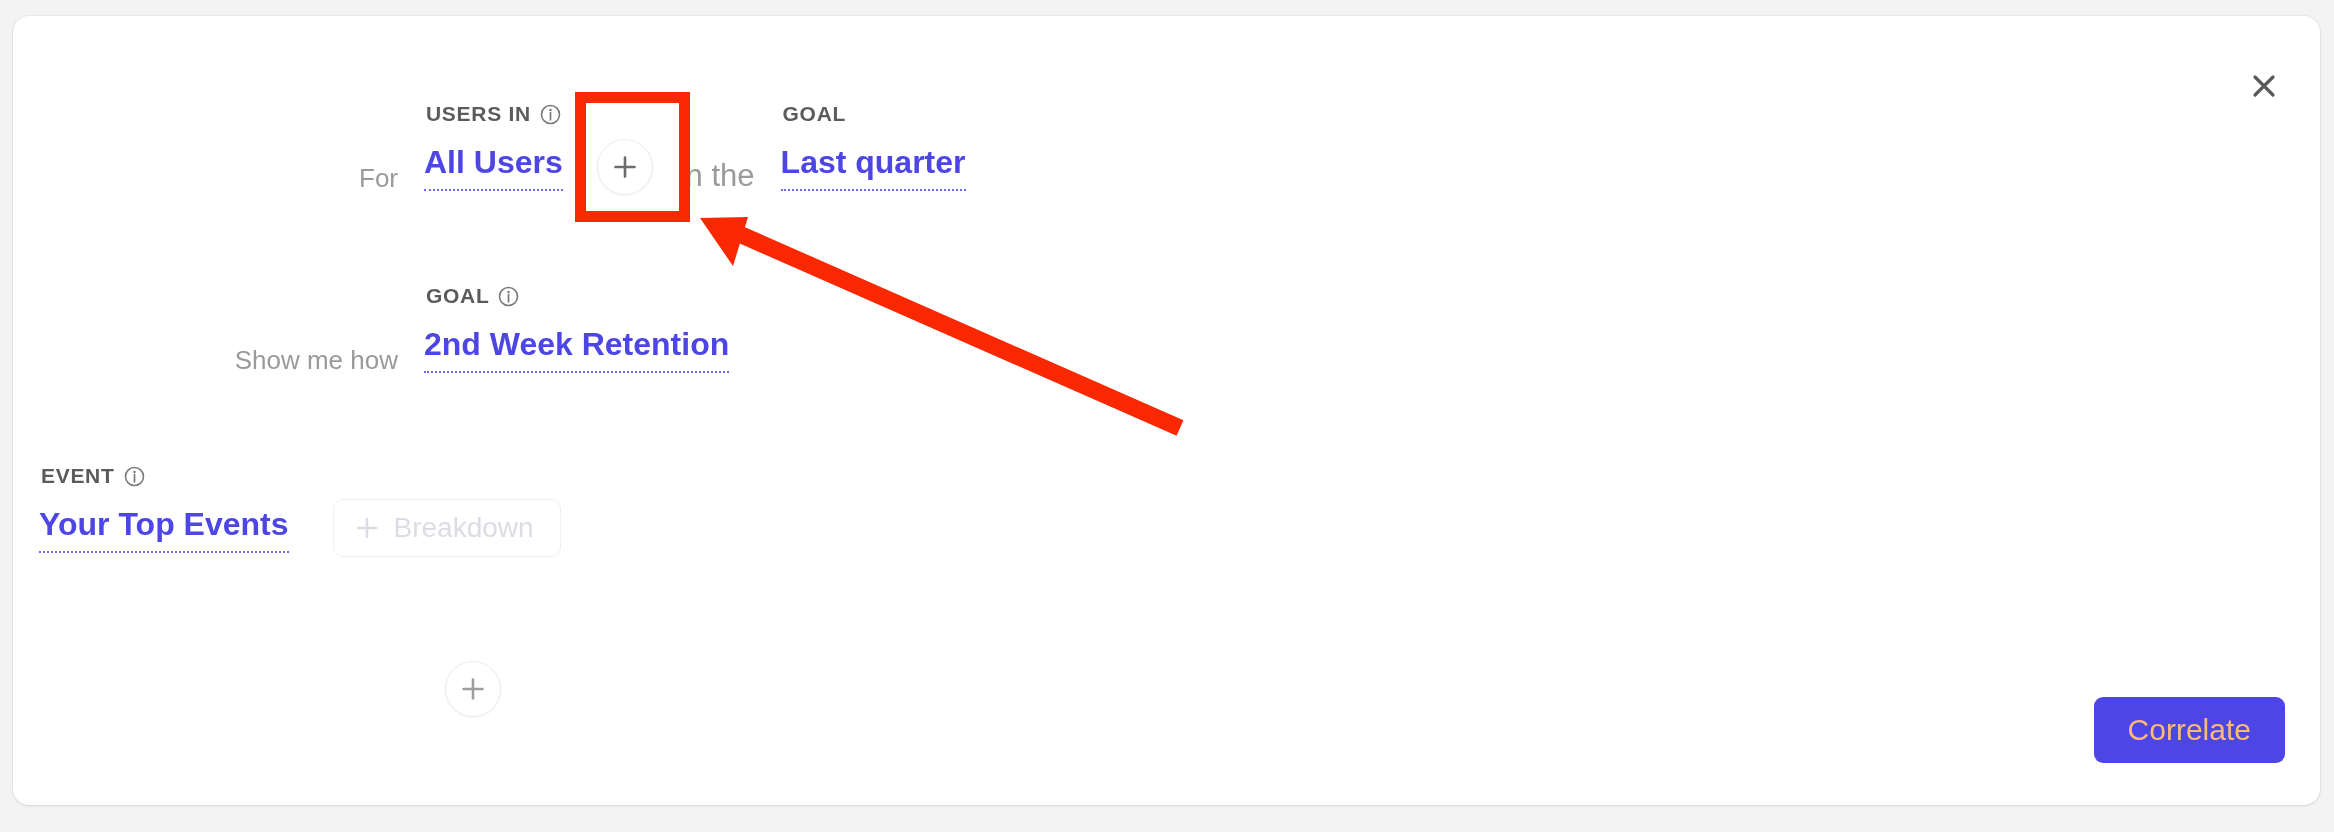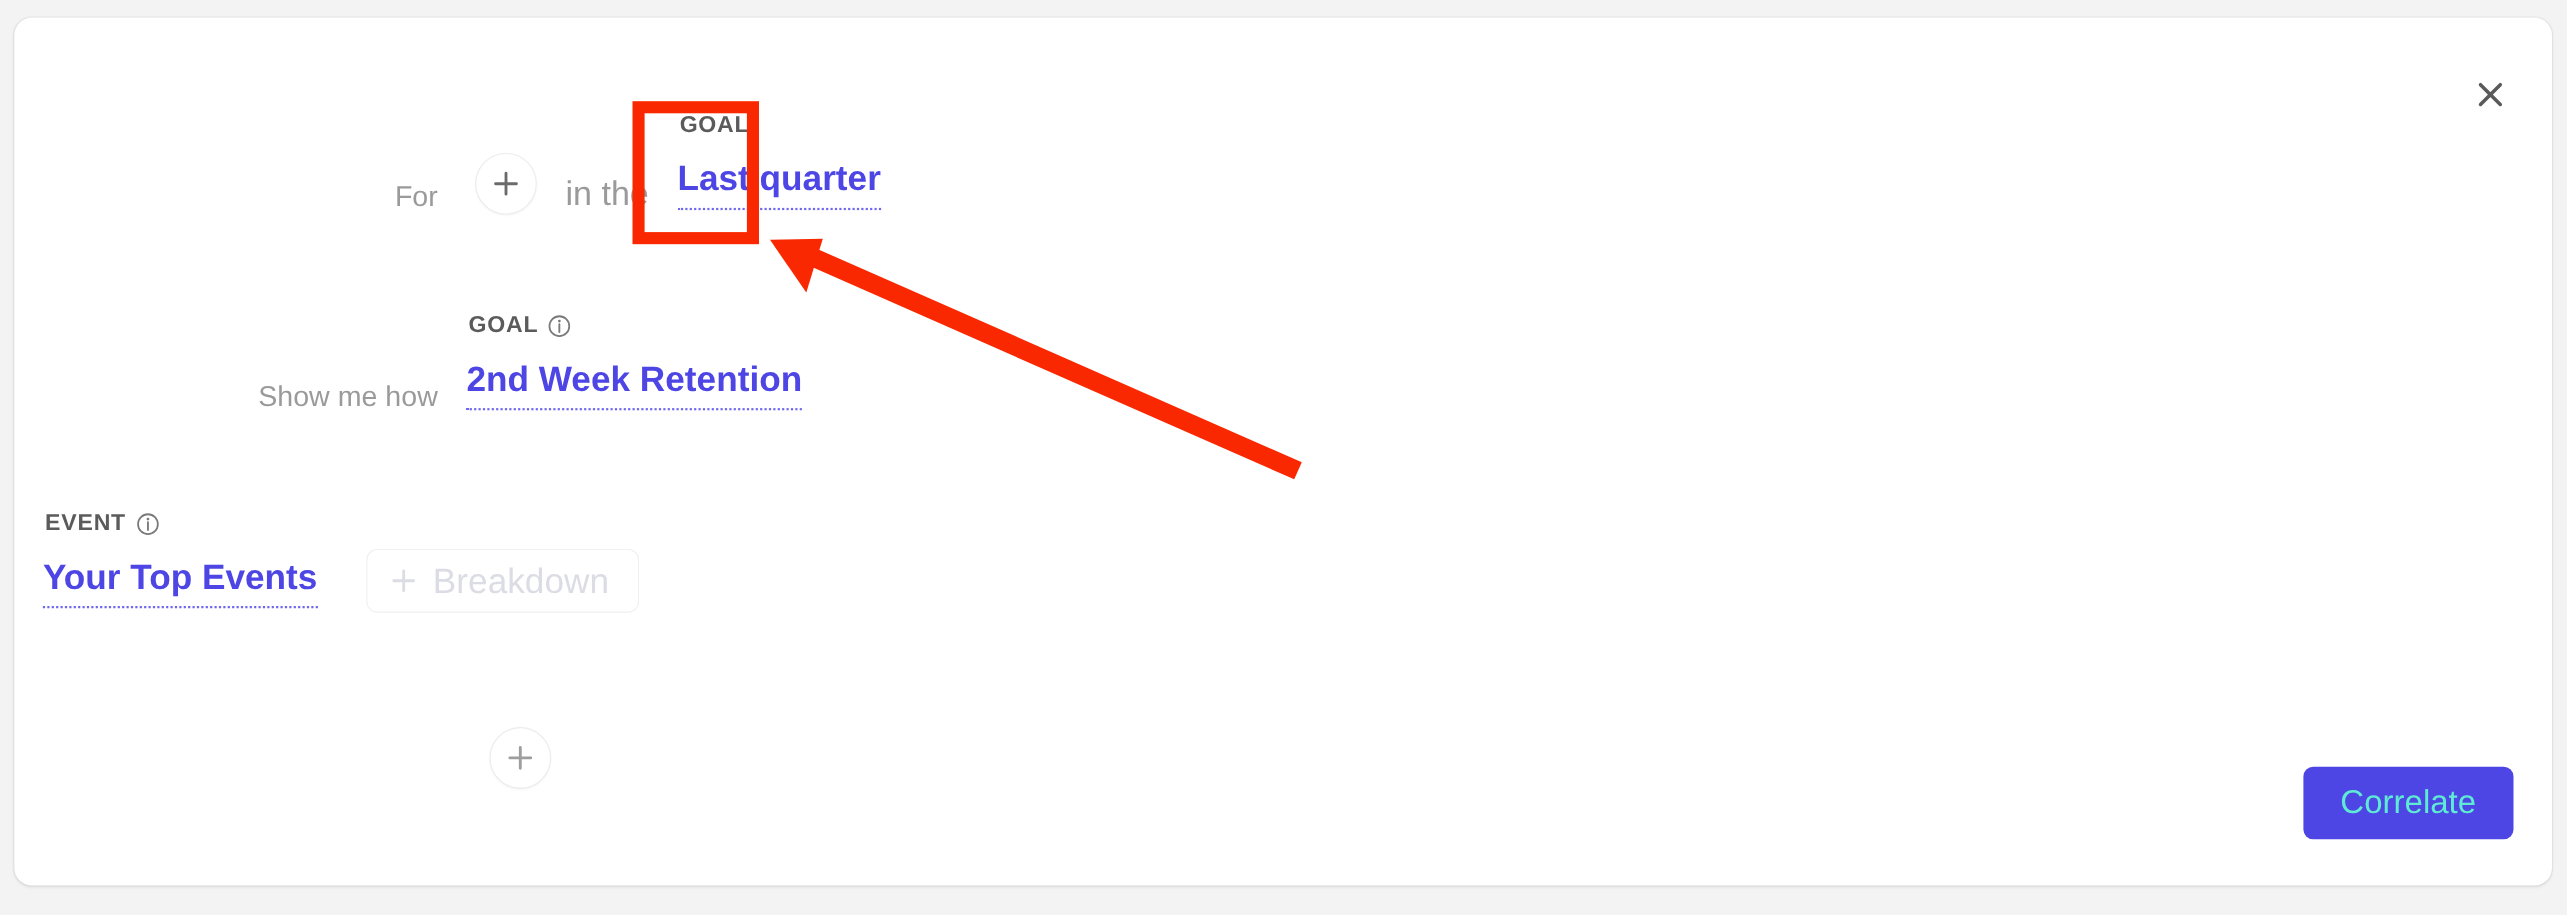--- a/index.html
+++ b/index.html
@@ -147,33 +147,33 @@
     border-radius: 10px;
     border: 1.5px solid #f0f0f3;
     background: #ffffff;
     display: inline-flex;
     align-items: center;
     gap: 14px;
     cursor: pointer;
     box-sizing: border-box;
   }
   #breakdown-btn .bd-label {
-    font-size: 32px;
+    font-size: 28px;
     color: #dcdce4;
     white-space: nowrap;
   }
   #breakdown-btn svg { display: block; }
 
   
   #correlate-btn {
     position: absolute;
     right: 35px;
     bottom: 42px;
     background: #4d46e4;
-    color: #5eead4;
+    color: #fdba74;
     font-size: 30px;
     border: none;
     border-radius: 9px;
     padding: 18px 34px;
     cursor: pointer;
     font-family: "Liberation Sans", sans-serif;
     line-height: 1;
   }
 
   
@@ -205,20 +205,33 @@
         <path d="M6 6 L24 24 M24 6 L6 24" stroke="#5a5a5a" stroke-width="3.2" stroke-linecap="round" fill="none"></path>
       </svg>
     </span>
   </button>
 
   <div class="rows">
 
     <div class="qrow" style="left:0; top:115px;">
       <div class="prefix" style="width:385px;">For</div>
 
+      <div class="field">
+        <div class="field-head">
+          <span class="field-label">USERS IN</span>
+          <span class="info-icon">
+            <svg width="21" height="21" viewBox="0 0 21 21">
+              <circle cx="10.5" cy="10.5" r="9" fill="none" stroke="#7a7a7a" stroke-width="1.6"></circle>
+              <circle cx="10.5" cy="5.9" r="1.25" fill="#7a7a7a"></circle>
+              <path d="M10.5 8.6 v7.2" stroke="#7a7a7a" stroke-width="1.7" stroke-linecap="round"></path>
+            </svg>
+          </span>
+        </div>
+        <span class="field-value">All Users</span>
+      </div>
 
       <button id="add-cohort-btn" class="circle-plus">
         <span>
           <svg width="26" height="26" viewBox="0 0 26 26">
             <path d="M13 3.5 v19 M3.5 13 h19" stroke="#6b6b6b" stroke-width="2.6" stroke-linecap="round"></path>
           </svg>
         </span>
       </button>
 
       <div class="inline-word">in the</div>

